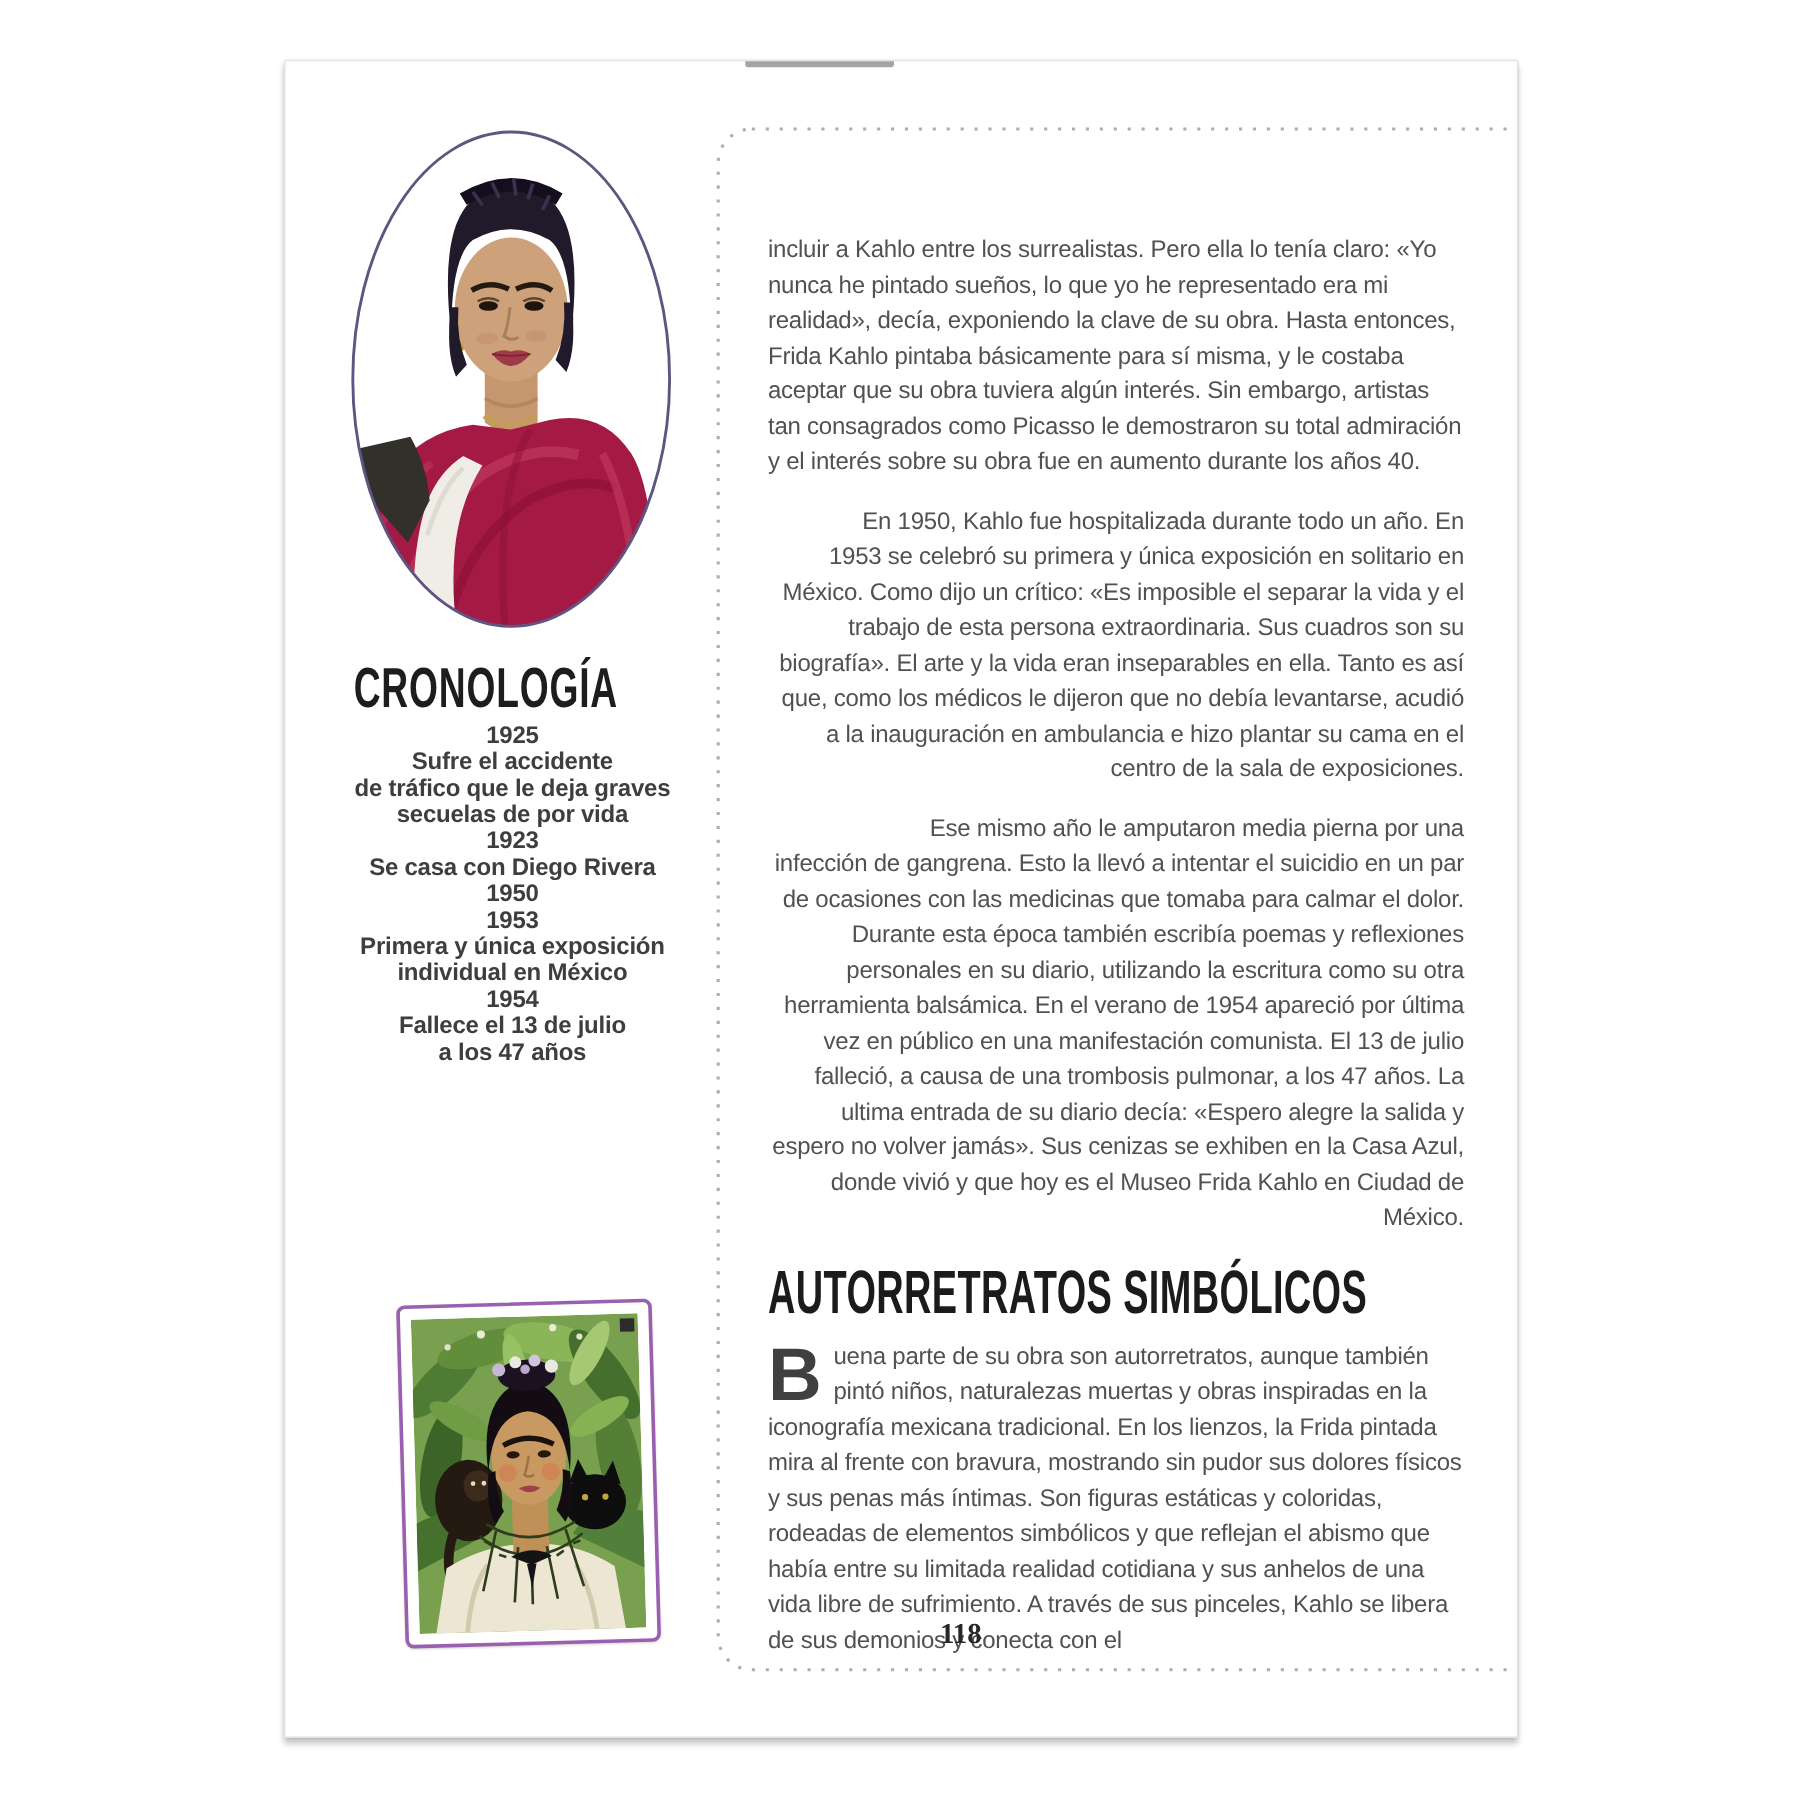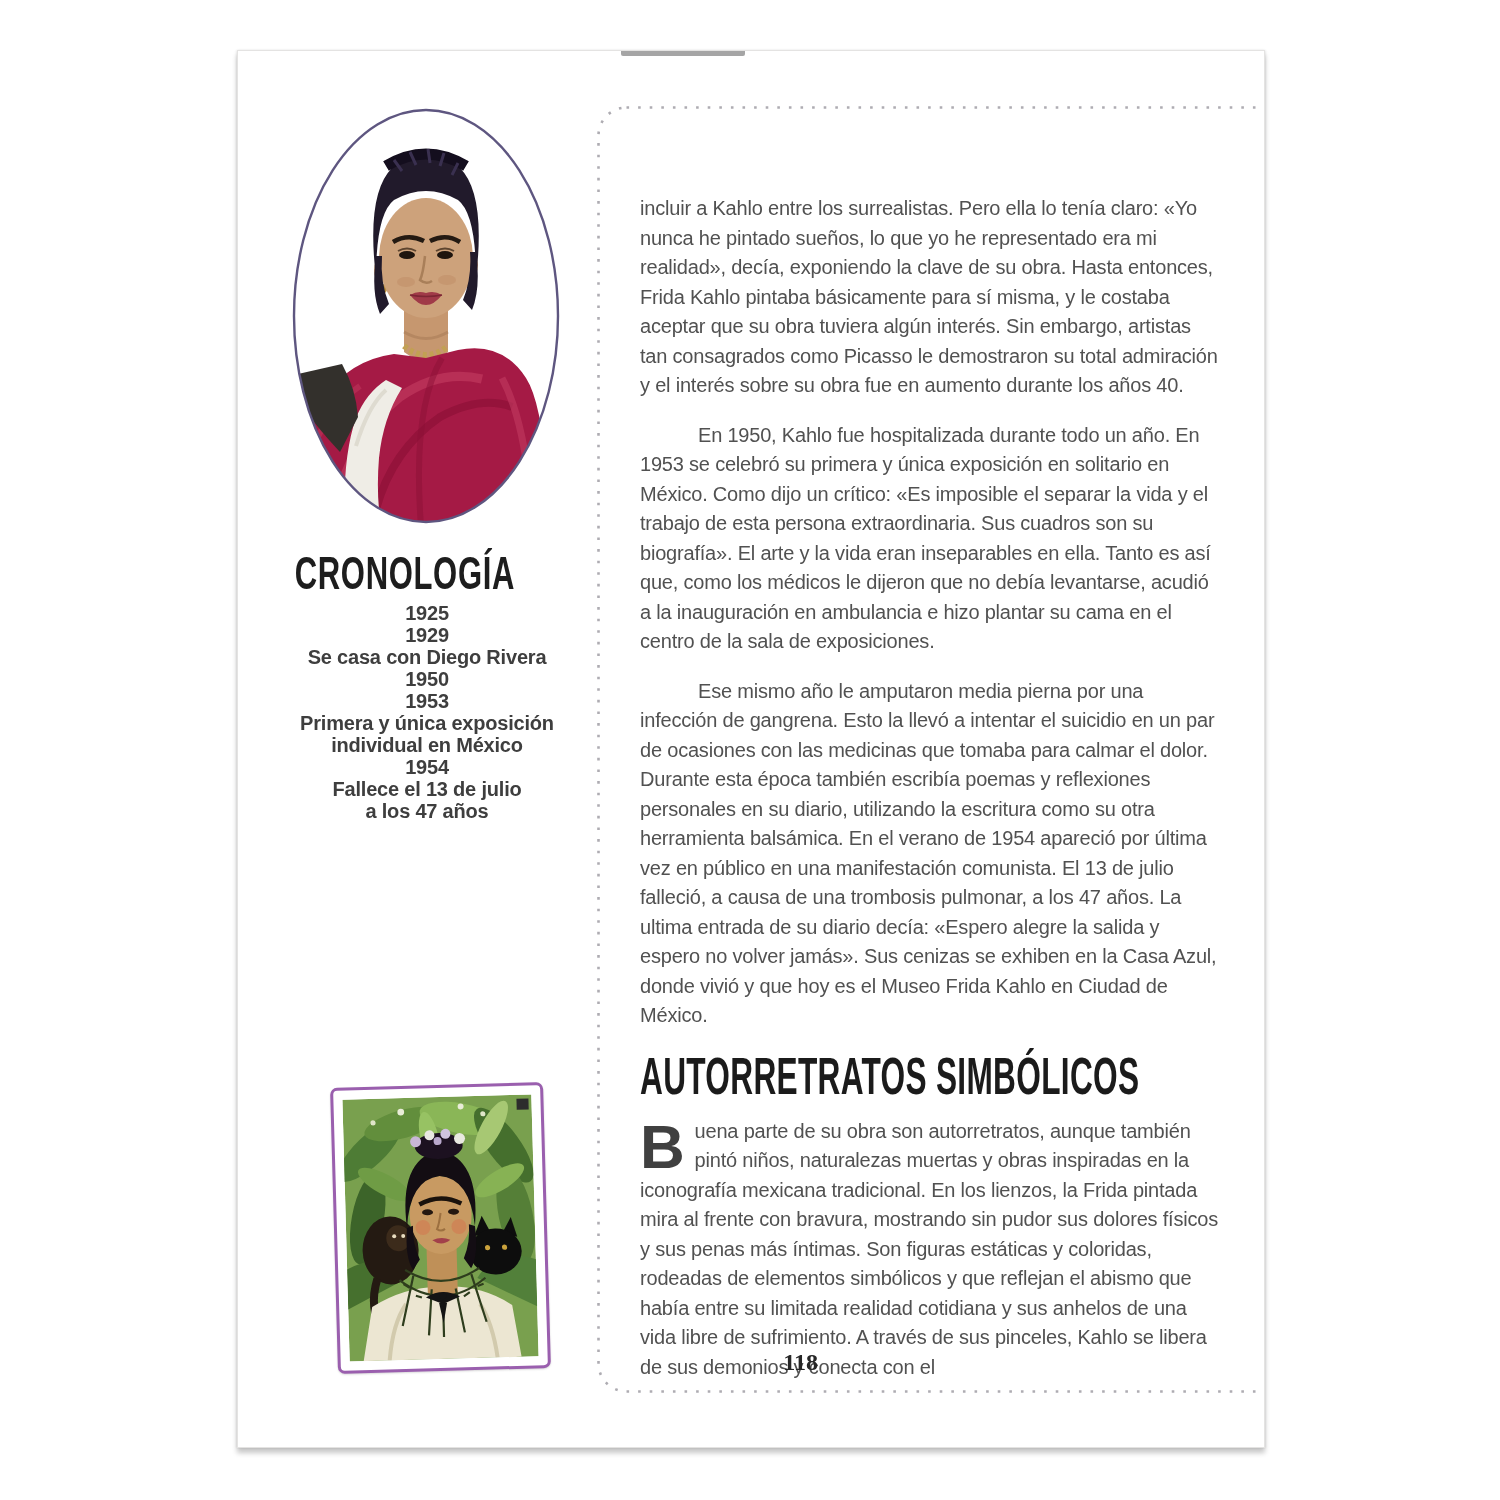--- a/index.html
+++ b/index.html
@@ -17,21 +17,21 @@
         font-weight:700;color:#1d1d1d;letter-spacing:1px;white-space:nowrap;}
   .timeline{position:absolute;left:9px;top:551px;width:360px;text-align:center;font-weight:700;
         color:#3e3e3e;font-size:20px;line-height:22px;letter-spacing:-0.2px;}
   .t-event{white-space:pre-line;}
   .painting-frame{position:absolute;left:96px;top:1034px;transform:rotate(-1.6deg);background:#fff;
         border:3px solid #9a5fae;border-radius:7px;padding:9px;box-shadow:0 1px 2px rgba(0,0,0,.15);}
   .painting-frame svg{display:block;}
   .content{position:absolute;left:402px;top:100px;width:580px;color:#515151;font-size:20px;
         line-height:29.5px;letter-spacing:-0.2px;margin-top:43px;}
   .content p{margin:0 0 20px 0;}
-  .indent{text-indent:58px;}
+  .indent{text-indent:58px;text-align:right;}
   .section-heading{margin:14px 0 14px 0;height:52px;}
   .section-heading span{display:inline-block;transform:scaleX(.62);transform-origin:left center;
         font-size:51px;line-height:52px;font-weight:700;color:#1b1b1b;white-space:nowrap;letter-spacing:.5px;}
   .dropcap{float:left;font-size:62px;line-height:48px;font-weight:700;color:#404040;margin:6px 10px 0 0;}
   .page-number{position:absolute;left:500px;top:1298px;width:80px;text-align:right;
         font-family:"Liberation Serif",serif;font-weight:700;font-size:24px;color:#262626;}
 </style>
 </head>
 <body>
 
@@ -113,23 +113,26 @@
       </svg>
     </div>
 
     <h2 class="chrono-title">
       <span>CRONOLOGÍA</span>
     </h2>
 
     <div class="timeline">
       <div class="t-entry">
         <div class="t-year">1925</div>
-      </div>
-      <div class="t-entry">
-        <div class="t-year">1929</div>
+        <div class="t-event">Sufre el accidente
+de tráfico que le deja graves
+secuelas de por vida</div>
+      </div>
+      <div class="t-entry">
+        <div class="t-year">1923</div>
         <div class="t-event">Se casa con Diego Rivera</div>
       </div>
       <div class="t-entry">
         <div class="t-year">1950</div>
       </div>
       <div class="t-entry">
         <div class="t-year">1953</div>
         <div class="t-event">Primera y única exposición
 individual en México</div>
       </div>

